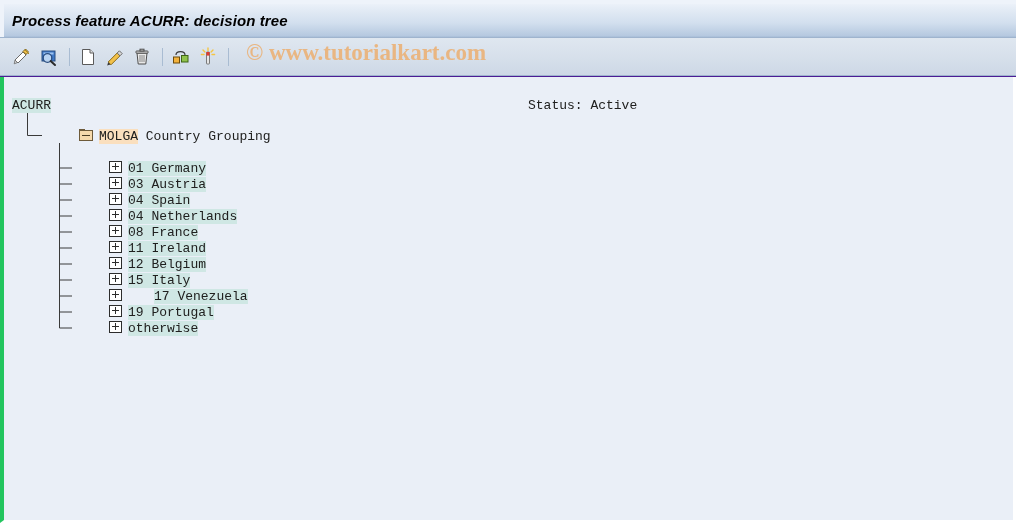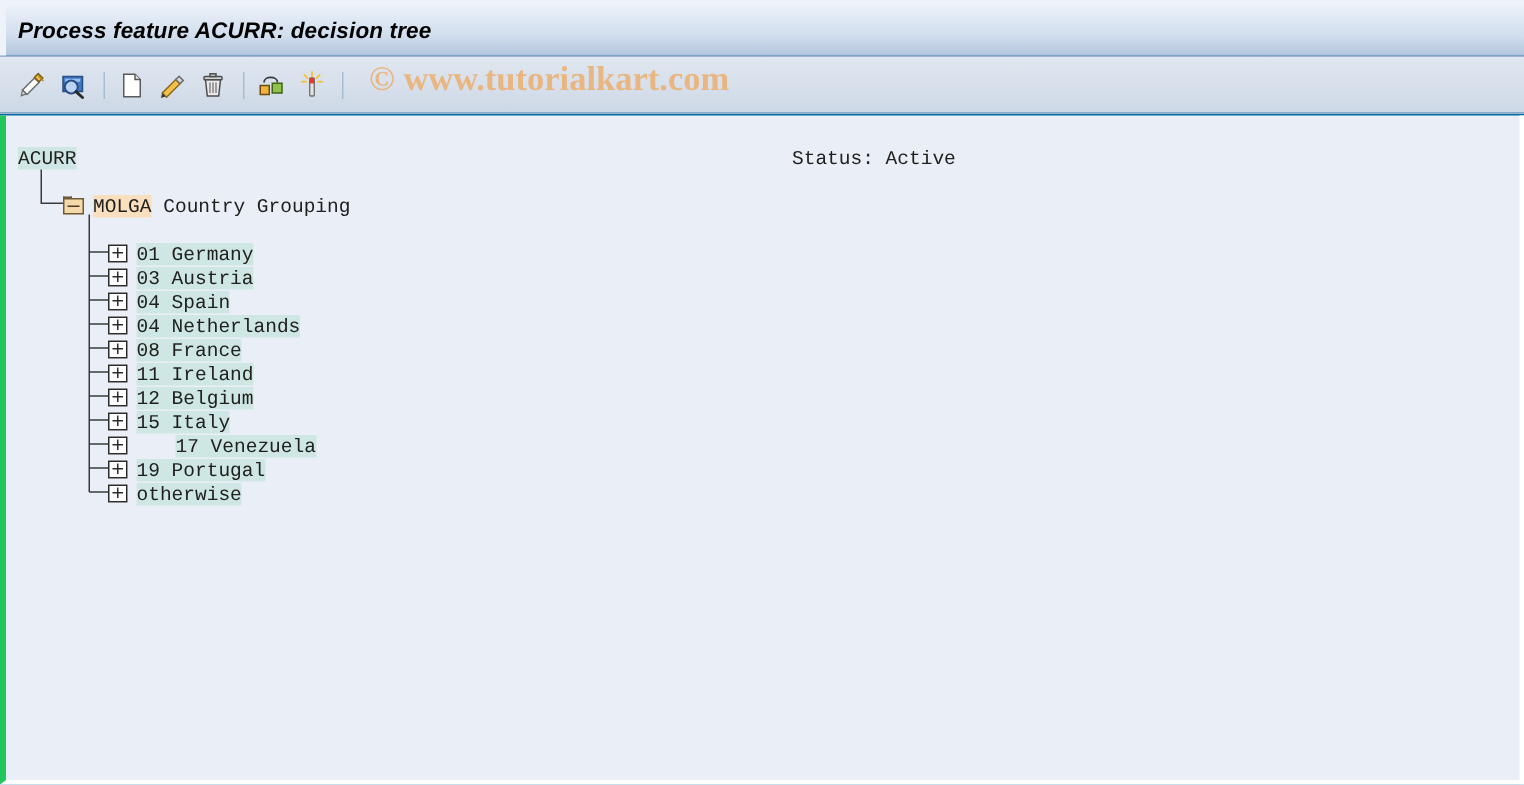--- a/index.html
+++ b/index.html
@@ -9,21 +9,21 @@
   }
   body {
     font-family: "Liberation Sans", sans-serif;
     -webkit-font-smoothing: none;
   }
   #app {
     position: relative;
     width: 1016px;
     height: 523px;
     overflow: hidden;
-    background: #0369a1;
+    background: #4c1d95;
     box-sizing: border-box;
   }
 
   
   .titlebar {
     position: absolute;
     left: 0; top: 0;
     width: 1016px;
     height: 38px;
     box-sizing: border-box;
@@ -153,21 +153,22 @@
   }
 
   
   .tree-lines { position: absolute; left: 0; top: 0; width: 100%; height: 100%; pointer-events: none; }
 
   
   .node-row {
     position: absolute;
     height: 16px;
     display: flex;
-    align-items: center;
+    align-items: flex-start;
+    margin-left: 37px;
   }
   .node-label { margin-left: 6px; }
 
   
   .box-icon {
     width: 13px; height: 12px;
     box-sizing: border-box;
     position: relative;
     flex: none;
     cursor: pointer;

